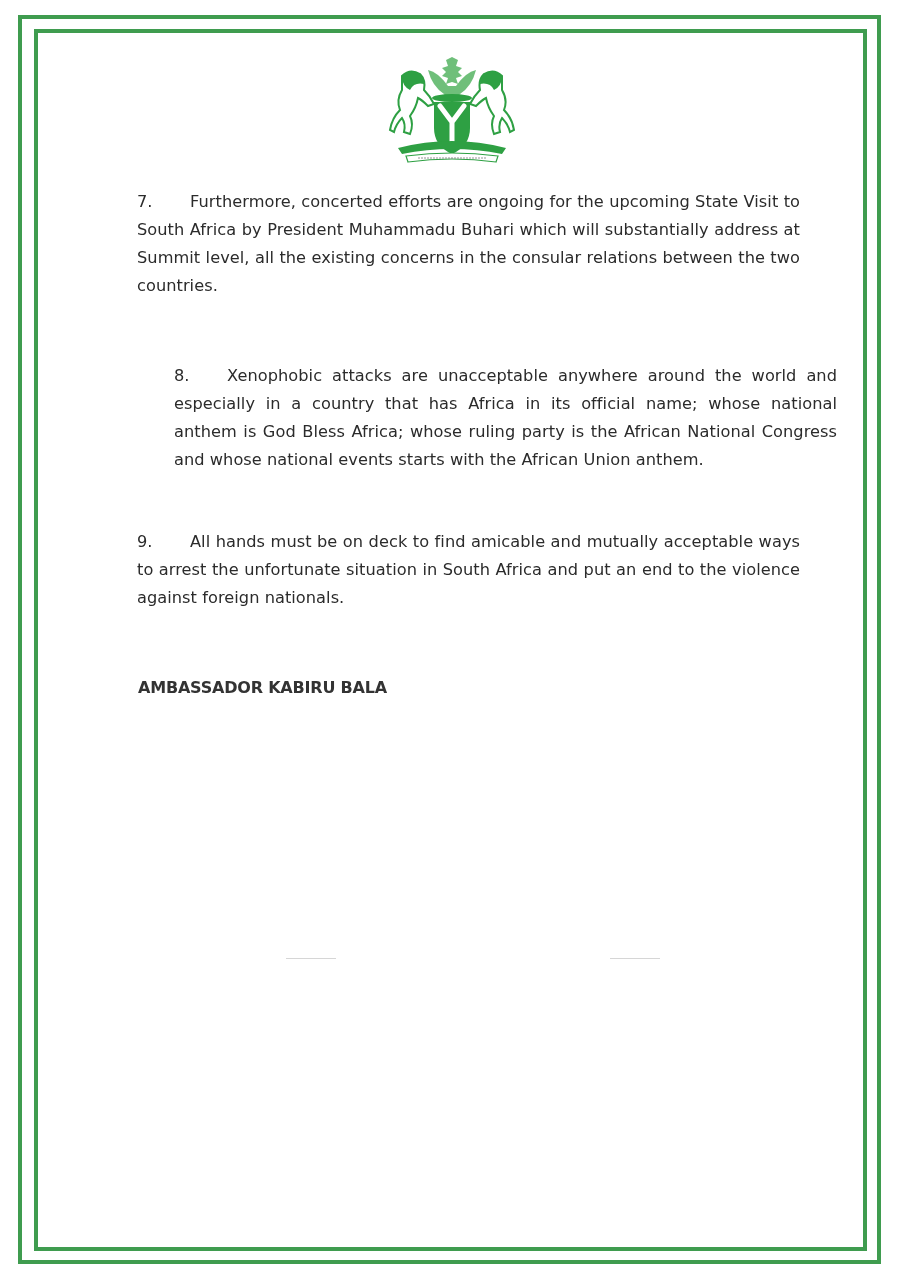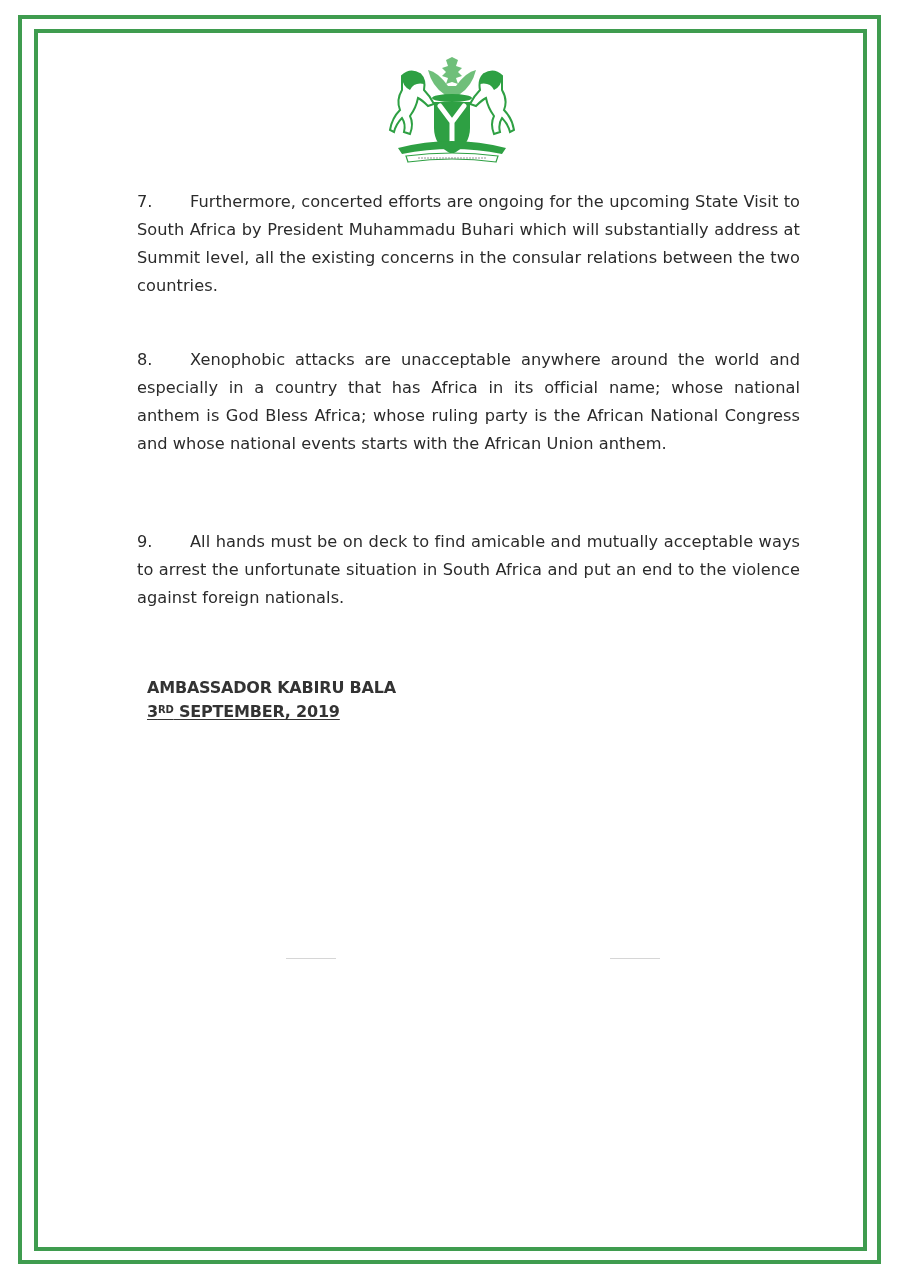--- a/index.html
+++ b/index.html
@@ -7,23 +7,23 @@
          font-family: "DejaVu Sans", "Liberation Sans", sans-serif; color: #2b2b2b; }
   .frame-outer { position: absolute; left: 18px; top: 15px; width: 863px; height: 1249px;
                  border: 4px solid #3f9c4f; box-sizing: border-box; }
   .frame-inner { position: absolute; left: 34px; top: 29px; width: 833px; height: 1222px;
                  border: 4px solid #3f9c4f; box-sizing: border-box; }
   .coat-of-arms { position: absolute; left: 388px; top: 56px; width: 128px; height: 110px; }
   .para { position: absolute; left: 137px; width: 663px; font-size: 16.2px; line-height: 28px;
           text-align: justify; letter-spacing: 0.05px; }
   .para .num { display: inline-block; width: 53px; }
   .p7 { top: 188px; }
-  .p8 { top: 346px; }
+  .p8 { top: 362px; margin-left: 37px; }
   .p9 { top: 528px; }
-  .signature { position: absolute; left: 147px; top: 676px; font-size: 16px; line-height: 24px;
+  .signature { position: absolute; left: 138px; top: 676px; font-size: 16px; line-height: 24px;
                font-weight: bold; color: #333; letter-spacing: -0.2px; }
   .signature .date { text-decoration: underline; text-underline-offset: 2px; }
   .signature sup { font-size: 10px; vertical-align: 4px; line-height: 0; }
   .scan-mark { position: absolute; top: 958px; height: 1px; width: 50px; background: #d6d6d6; }
 </style>
 </head>
 <body>
 
 <div class="frame-outer"></div>
 <div class="frame-inner"></div>
@@ -64,17 +64,16 @@
 <div class="para p8">
   <span class="num">8.</span><span>Xenophobic attacks are unacceptable anywhere around the world and especially in a country that has Africa in its official name; whose national anthem is God Bless Africa; whose ruling party is the African National Congress and whose national events starts with the African Union anthem.</span>
 </div>
 
 <div class="para p9">
   <span class="num">9.</span><span>All hands must be on deck to find amicable and mutually acceptable ways to arrest the unfortunate situation in South Africa and put an end to the violence against foreign nationals.</span>
 </div>
 
 <div class="signature">
   <div>AMBASSADOR KABIRU BALA</div>
-  <div class="date"><span>3</span><sup>RD</sup><span style="white-space:pre"> SEPTEMBER, 2019</span></div>
 </div>
 
 <div class="scan-mark" style="left:286px"></div>
 <div class="scan-mark" style="left:610px"></div>
 
 </body></html>

